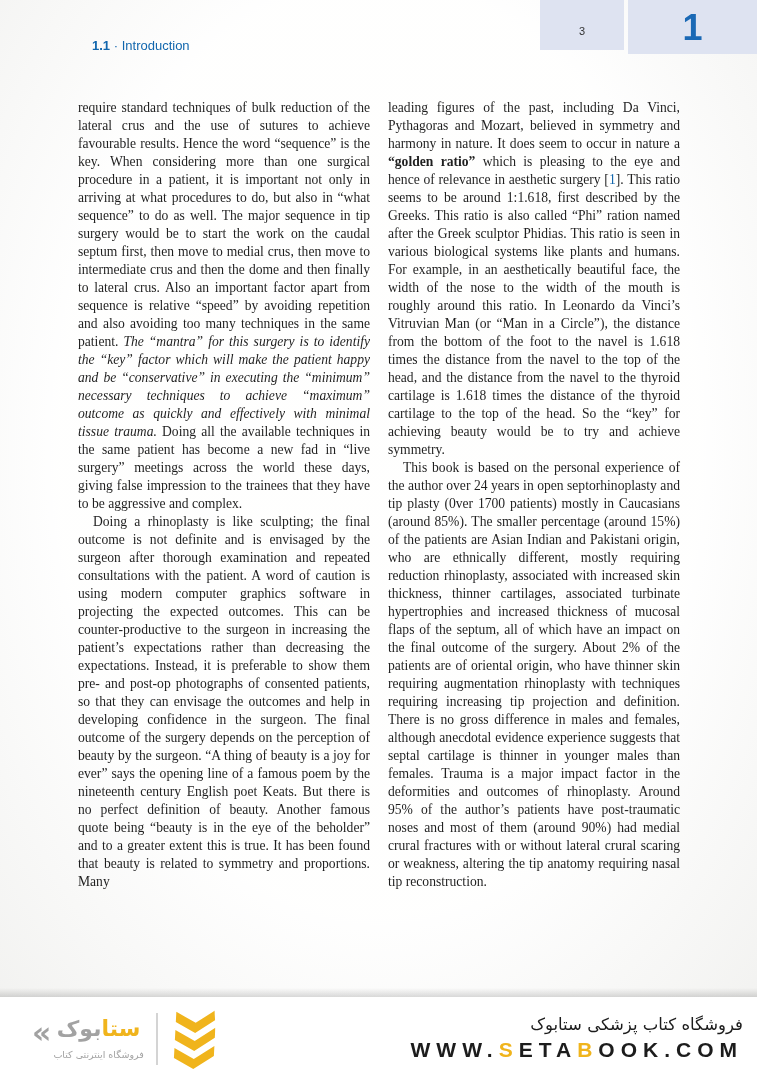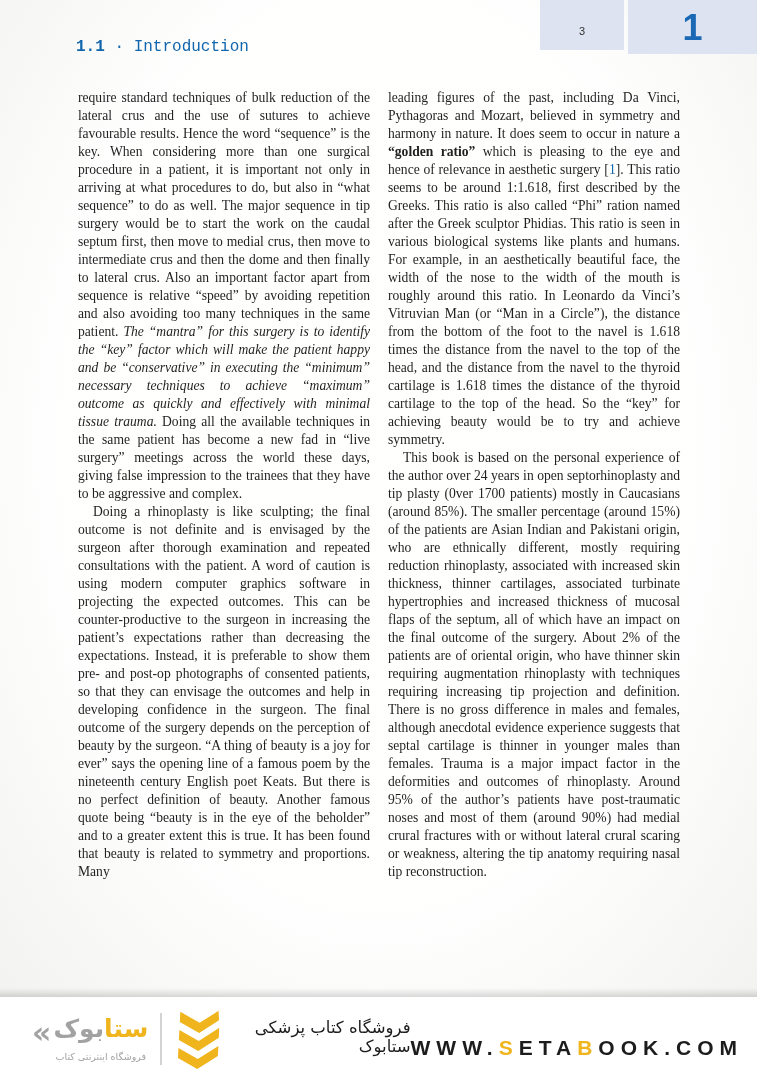--- a/index.html
+++ b/index.html
@@ -13,36 +13,36 @@
     background:
       radial-gradient(ellipse at 50% 45%, rgba(255,255,255,0.9) 60%, rgba(180,180,180,0.12) 100%),
       #fbfbf9;
   }
   .scan::after{
     content:"";position:absolute;left:0;bottom:0;width:100%;height:9px;
     background:linear-gradient(to bottom, rgba(0,0,0,0), rgba(0,0,0,0.14));
   }
   
   .running-head{
-    position:absolute;left:76px;top:38px;
-    font-family:Liberation Mono, monospace;font-size:16px;color:#1166ad;
+    position:absolute;left:92px;top:38px;
+    font-family:Liberation Sans, sans-serif;font-size:13px;color:#1166ad;
   }
   .running-head .num{font-weight:bold;}
   .corner-box{
     position:absolute;top:0;background:#dee3f1;
     display:flex;align-items:center;justify-content:center;
     font-family:"Liberation Sans",sans-serif;
   }
   .page-box{left:540px;width:84px;height:50px;}
   .page-box span{font-size:11px;color:#333;margin-top:12px;}
   .chapter-box{left:628px;width:129px;height:54px;}
   .chapter-box span{font-size:36px;font-weight:bold;color:#1b69b5;margin-top:2px;}
   
   .columns{
-    position:absolute;left:78px;top:89px;width:602px;
+    position:absolute;left:78px;top:99px;width:602px;
     display:flex;gap:18px;
   }
   .col{
     width:292px;font-size:13.6px;line-height:18px;color:#1f1f1f;
     text-align:justify;
   }
   .col p{margin:0;}
   .col p.indent{text-indent:15px;}
   .it{font-style:italic;}
   .bi{font-weight:bold;}
@@ -54,31 +54,31 @@
   }
   .brand{
     display:flex;align-items:center;margin-left:32px;
   }
   .guillemet{
     font-family:"DejaVu Sans",sans-serif;font-size:30px;font-weight:bold;
     color:#a2a2a2;margin-right:2px;line-height:1;transform:translateY(-6px);
   }
   .wordmark-block{display:flex;flex-direction:column;align-items:center;}
   .wordmark{
-    font-family:"DejaVu Sans",sans-serif;font-size:25px;font-weight:bold;line-height:1.1;
+    font-family:"DejaVu Sans",sans-serif;font-size:22px;font-weight:bold;line-height:1.1;
   }
   .wm-start{color:#f0b41c;}
   .wm-end{color:#a2a2a2;}
   .logo-caption{
     font-family:"DejaVu Sans",sans-serif;font-size:9.5px;color:#a2a2a2;margin-top:8px;
   }
   .logo-divider{width:2px;height:52px;background:#d4d4d4;margin:0 12px;}
   .emblem{transform:rotate(-3deg);}
   .site-block{
-    display:flex;flex-direction:row;align-items:flex-end;margin-right:14px;
+    display:flex;flex-direction:column;align-items:flex-end;margin-right:14px;
   }
   .store-fa{
     font-family:"DejaVu Sans",sans-serif;font-size:16.5px;color:#1c1c1c;
     direction:rtl;margin-bottom:4px;
   }
   .site-url{
     font-family:"Liberation Sans",sans-serif;font-size:21px;font-weight:bold;
     letter-spacing:6px;color:#1c1c1c;white-space:nowrap;
   }
   .site-url .yellow{color:#f0b41c;}

